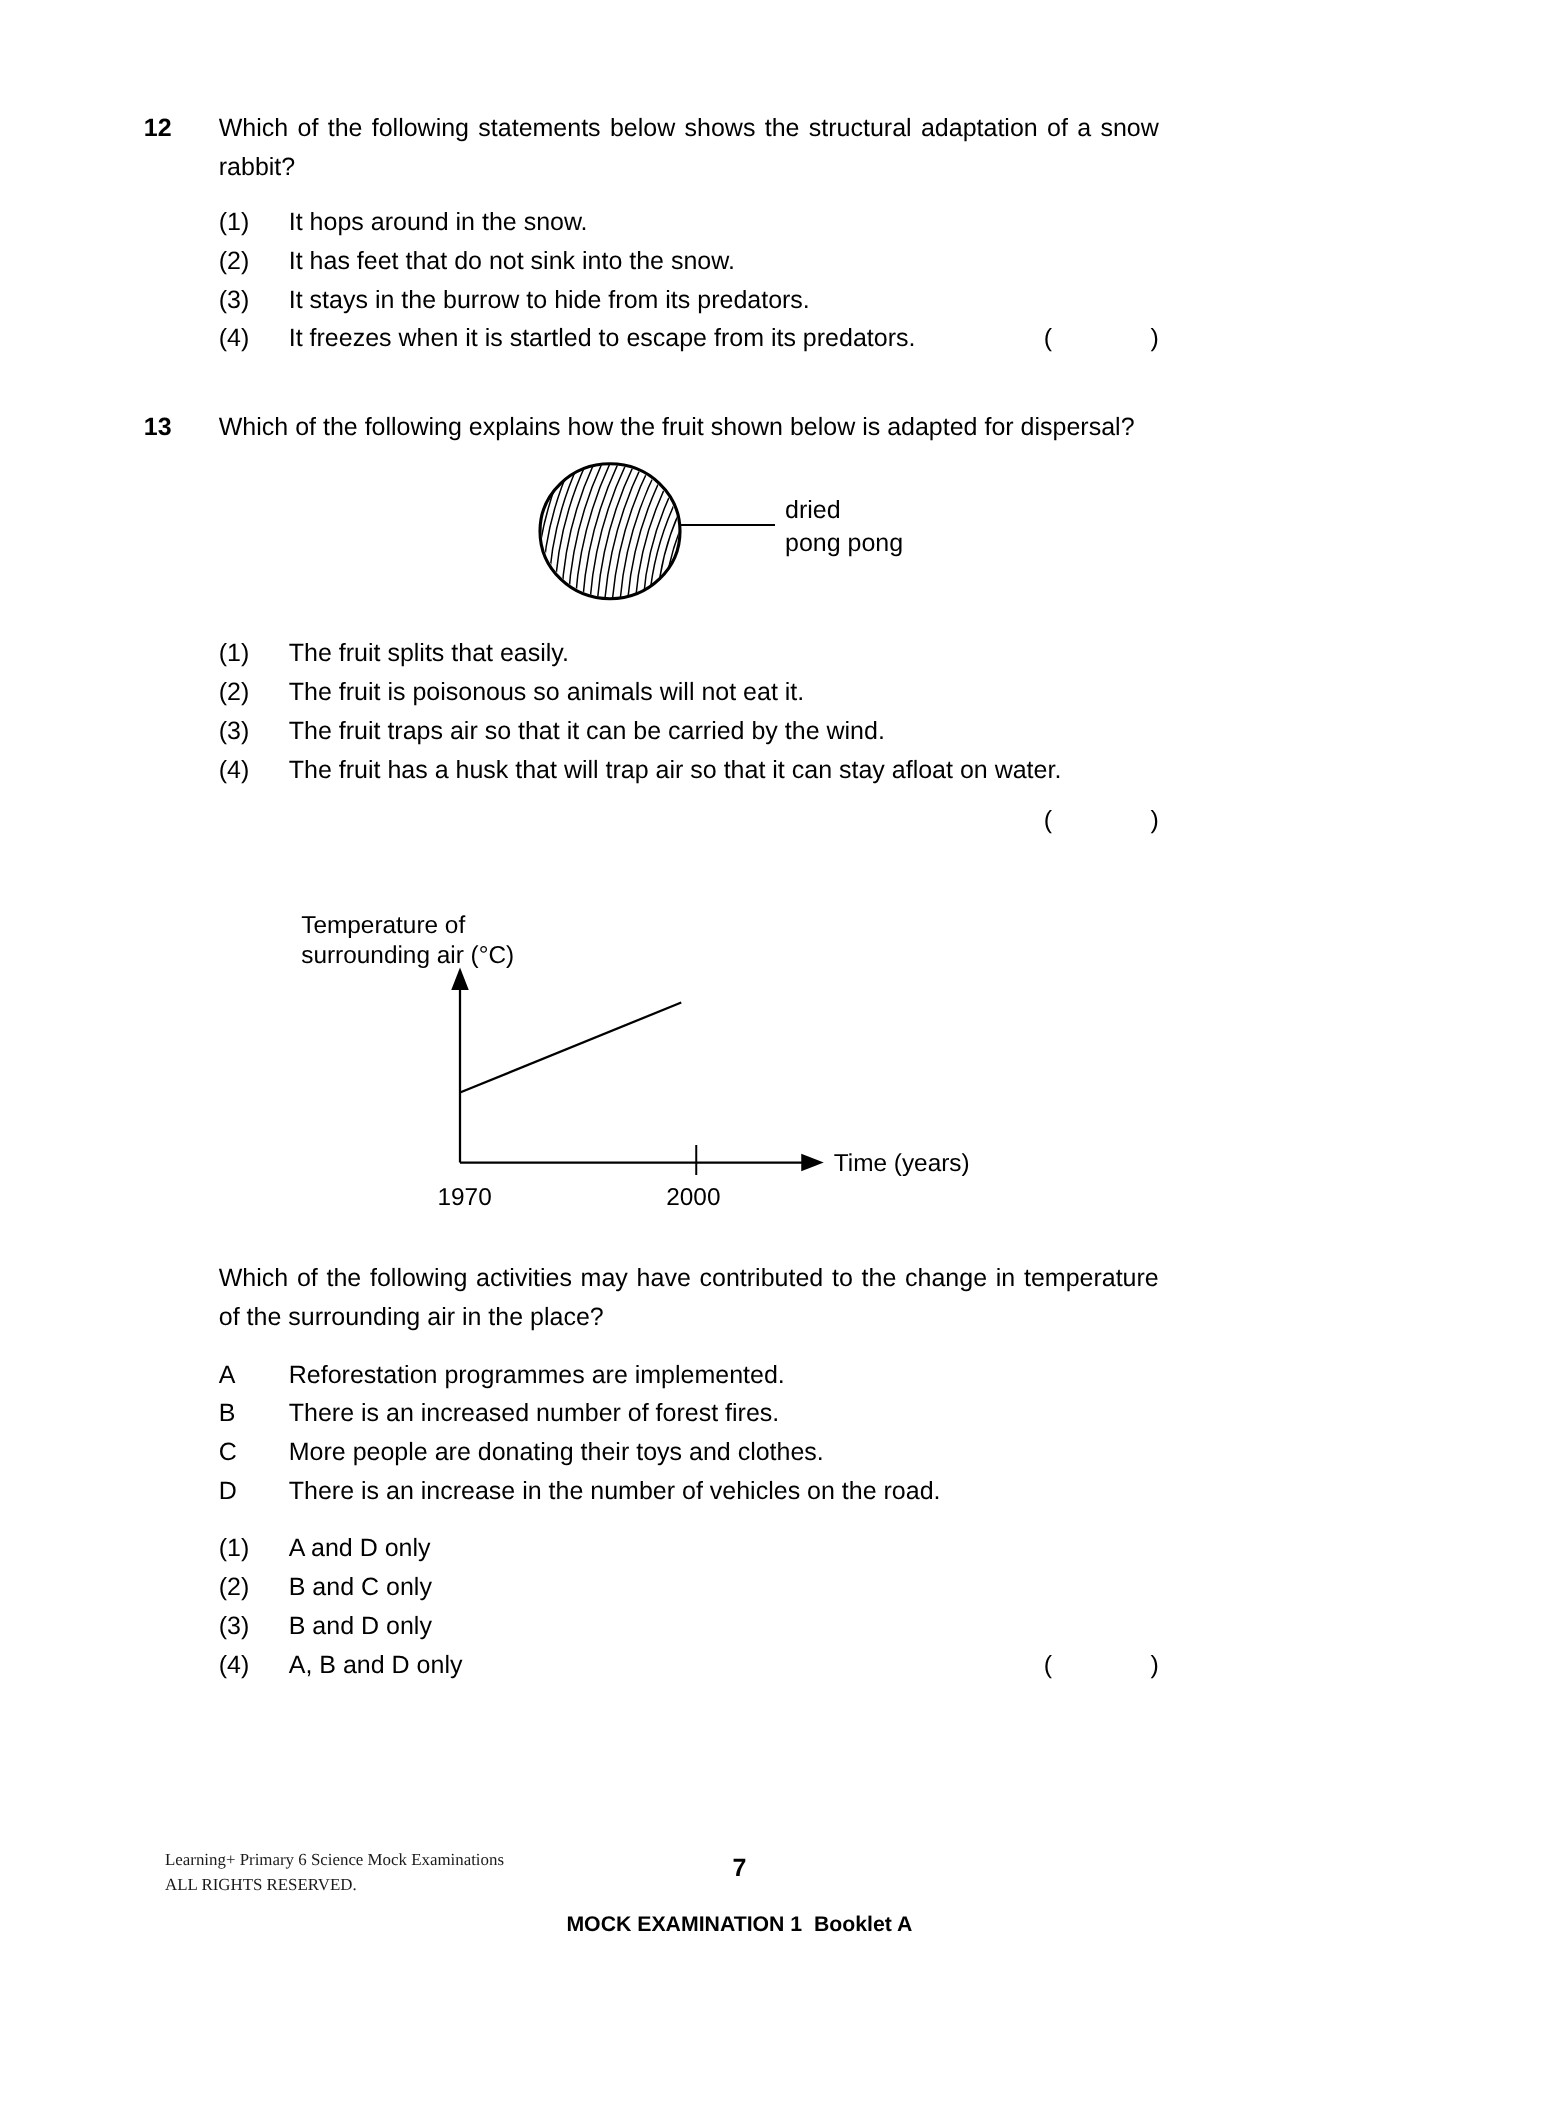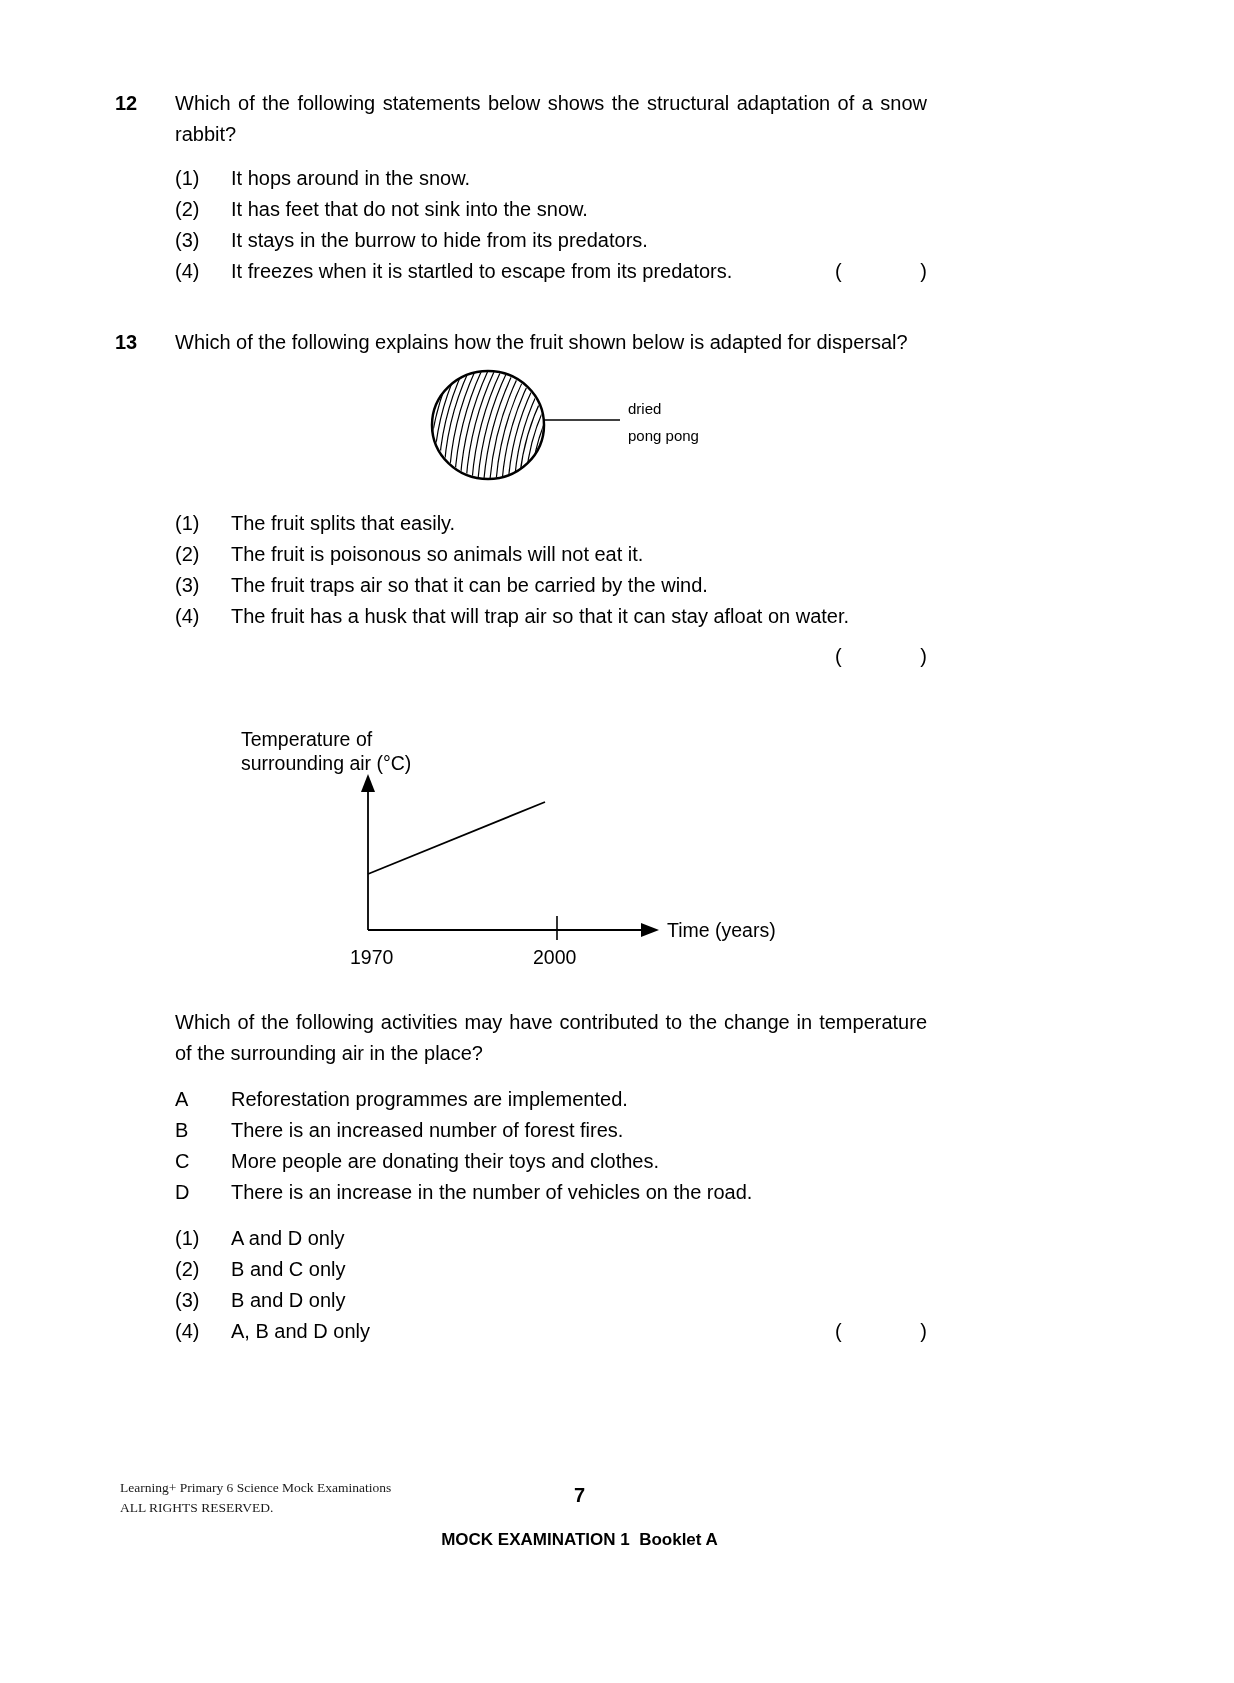--- a/index.html
+++ b/index.html
@@ -32,33 +32,33 @@
     margin-left: auto;
   }
   .answer-line { display: flex; justify-content: flex-end; margin-left: 60px; margin-top: 9px; }
 
   
   .fruit-fig {
     margin: 10px 0 24px 315px;
     display: flex;
     align-items: center;
   }
-  .fig-label { font-size: 15px; line-height: 27px; margin-left: 6px; transform: translateY(-4px); }
+  .fig-label { font-size: 20px; line-height: 27px; margin-left: 6px; transform: translateY(-4px); }
 
   
   .graph-fig { margin: 14px 0 20px 185px; }
   .graph text { font-family: "Liberation Sans", sans-serif; font-size: 19.5px; fill: #000; }
   .graph line, .graph path { stroke: #000; fill: none; }
 
   .subq { margin: 26px 0 15px 60px; }
   .statements { margin-left: 60px; }
   .q14-opts { margin-left: 60px; margin-top: 15px; }
 
   
-  .footer { position: absolute; left: 120px; top: 1478px; width: 919px; }
+  .footer { position: absolute; left: 132px; top: 1478px; width: 919px; }
   .footer-left {
     font-family: "Liberation Serif", serif;
     font-size: 13.5px;
     line-height: 20px;
     color: #1a1a1a;
   }
   .footer-center { position: absolute; left: 0; right: 0; top: 2px; text-align: center; }
   .page-num { font-weight: bold; font-size: 20px; }
   .booklet { font-weight: bold; font-size: 17px; margin-top: 13px; white-space: pre-wrap; }
 </style>

